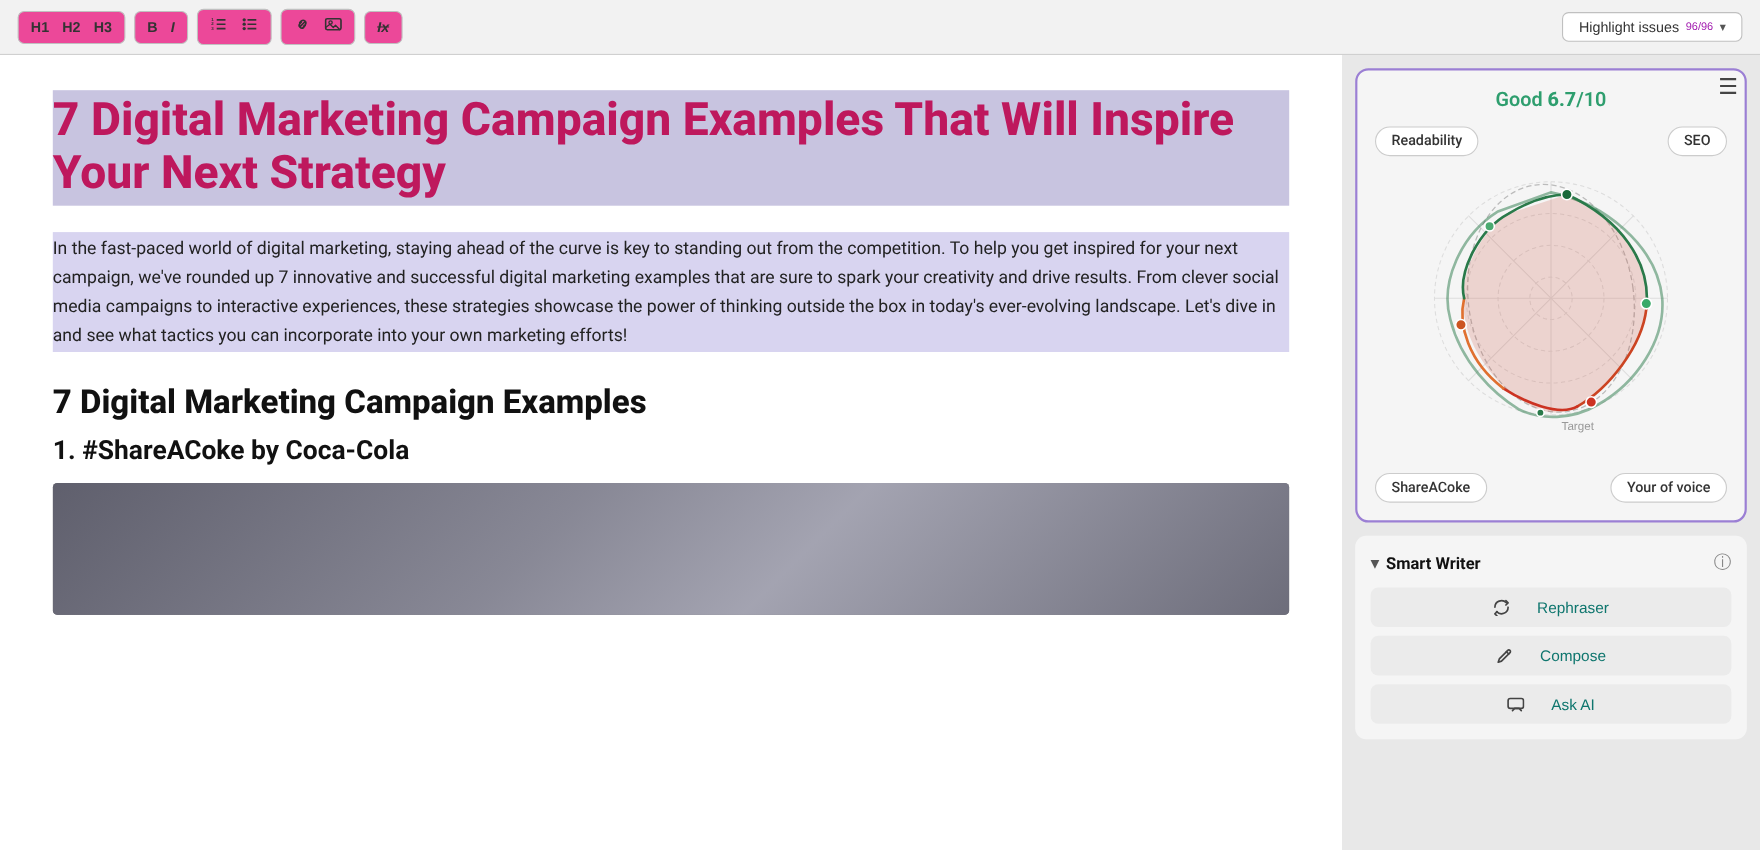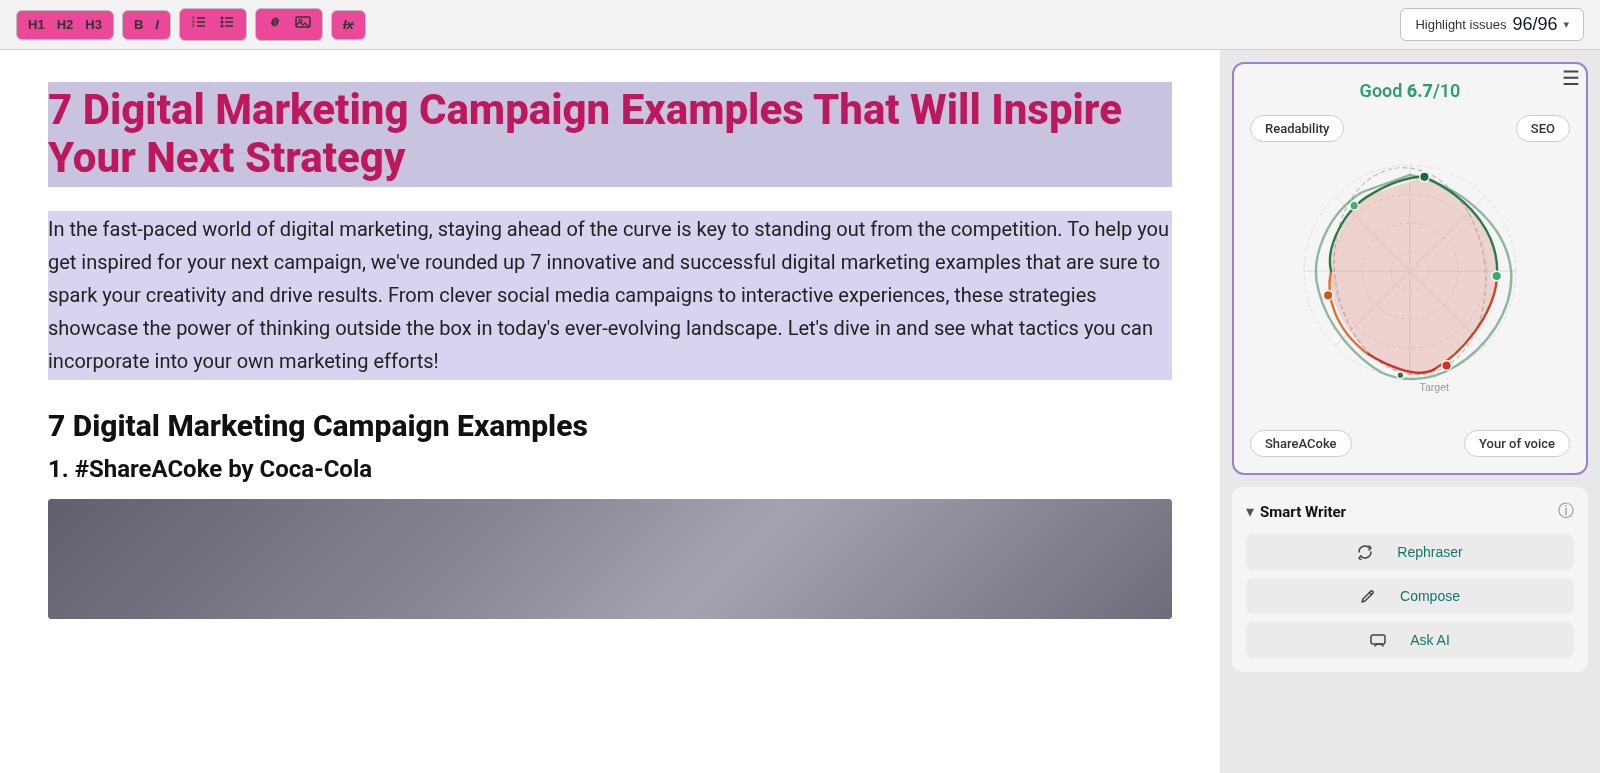--- a/index.html
+++ b/index.html
@@ -50,22 +50,22 @@
       border-radius: 6px;
       padding: 5px 14px;
       cursor: pointer;
       font-size: 13px;
       color: #333;
       display: flex;
       align-items: center;
       gap: 6px;
     }
     .highlight-count {
-      font-size: 18px;
-      color: #0f172a;
+      font-size: 10px;
+      color: #a21caf;
     }
     .chevron-down { font-size: 11px; color: #555; }
 
     
     .main {
       display: flex;
       flex: 1;
       overflow: hidden;
     }
 
@@ -81,21 +81,21 @@
       font-size: 42px;
       font-weight: 800;
       line-height: 1.15;
       color: #be185d;
       margin-bottom: 24px;
       background: #c8c4e0;
       padding: 4px 0;
     }
 
     .doc-body {
-      font-size: 20px;
+      font-size: 16px;
       line-height: 1.65;
       color: #222;
       margin-bottom: 28px;
       background: #d8d4f0;
       padding: 2px 0;
     }
 
     .doc-h2 {
       font-size: 30px;
       font-weight: 800;

